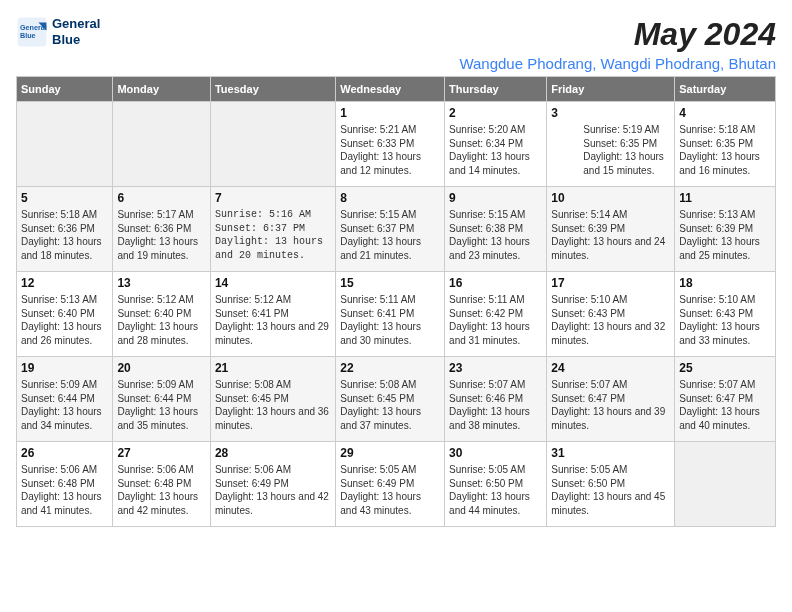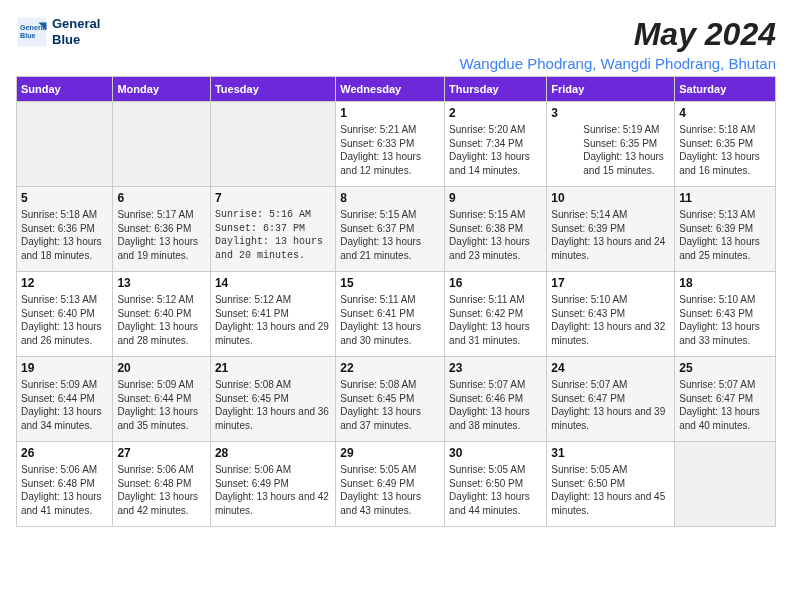--- a/index.html
+++ b/index.html
@@ -44,21 +44,21 @@
       font-size: 15px;
       color: #3b82f6;
       margin-top: 2px;
     }
     table {
       width: 100%;
       border-collapse: collapse;
       font-size: 10.5px;
     }
     thead tr th {
-      background-color: #6d28d9;
+      background-color: #737373;
       color: #fff;
       padding: 6px 4px;
       text-align: left;
       font-size: 11px;
       font-weight: bold;
       border: 1px solid #ccc;
     }
     tbody tr td {
       border: 1px solid #ccc;
       vertical-align: top;
@@ -125,21 +125,21 @@
         <td class="empty-cell"></td>
         <td>
           <div class="day-number">1</div>
           <div class="day-info" style="white-space: pre-line;">Sunrise: 5:21 AM
 Sunset: 6:33 PM
 Daylight: 13 hours and 12 minutes.</div>
         </td>
         <td>
           <div class="day-number">2</div>
           <div class="day-info" style="white-space: pre-line;">Sunrise: 5:20 AM
-Sunset: 7:34 PM
+Sunset: 6:34 PM
 Daylight: 13 hours and 14 minutes.</div>
         </td>
         <td>
           <div class="day-number">3</div>
           <div class="day-info" style="white-space: pre-line; margin-left: 32px;">Sunrise: 5:19 AM
 Sunset: 6:35 PM
 Daylight: 13 hours and 15 minutes.</div>
         </td>
         <td>
           <div class="day-number">4</div>

